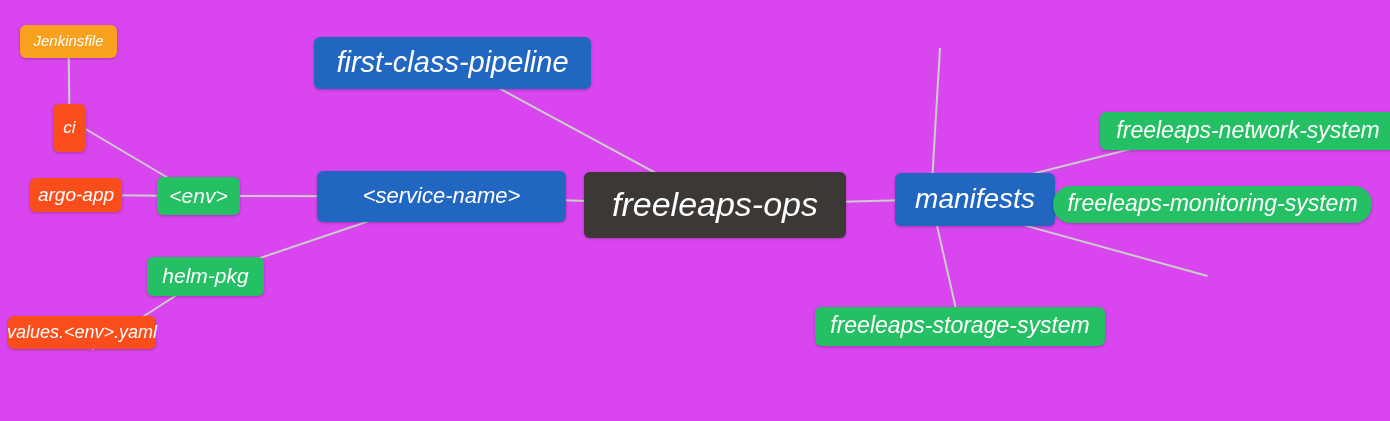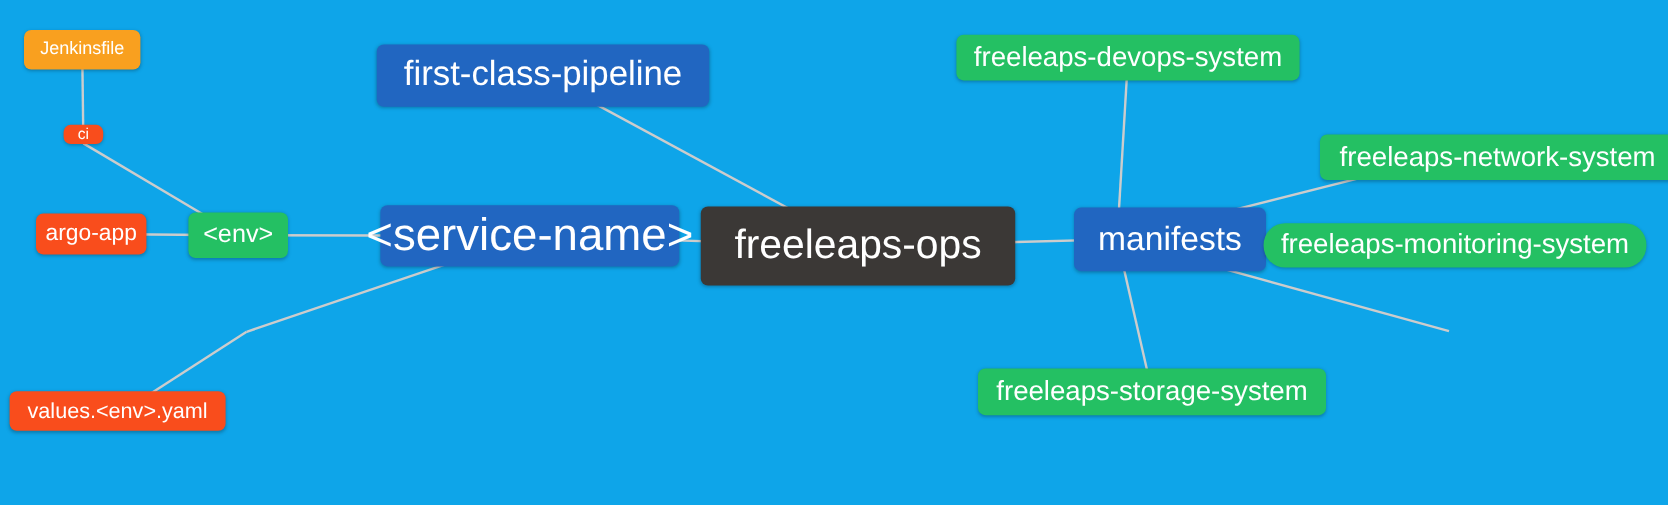--- a/index.html
+++ b/index.html
@@ -5,22 +5,23 @@
   html, body {
     margin: 0;
     padding: 0;
     background: #ffffff;
     font-family: "Liberation Sans", "DejaVu Sans", sans-serif;
   }
   .canvas {
     position: relative;
     width: 1390px;
     height: 421px;
-    background: #0ea5e9;
+    background: #d946ef;
     overflow: hidden;
+    font-style: italic;
   }
   .edge-layer {
     position: absolute;
     left: 0;
     top: 0;
     width: 1390px;
     height: 421px;
     z-index: 1;
   }
   .node-layer {
@@ -61,26 +62,26 @@
       <line x1="441.5" y1="196.5" x2="715" y2="205" stroke="#cccccc" stroke-width="2"></line>
       <line x1="715" y1="205" x2="931" y2="199.5" stroke="#cccccc" stroke-width="2"></line>
       <line x1="931" y1="199.5" x2="940" y2="48" stroke="#cccccc" stroke-width="2"></line>
       <line x1="931" y1="199.5" x2="1202" y2="131" stroke="#cccccc" stroke-width="2"></line>
       <line x1="931" y1="199.5" x2="1212.5" y2="204.5" stroke="#cccccc" stroke-width="2"></line>
       <line x1="931" y1="199.5" x2="1207.5" y2="276" stroke="#cccccc" stroke-width="2"></line>
       <line x1="931" y1="199.5" x2="960" y2="326.5" stroke="#cccccc" stroke-width="2"></line>
     </svg>
   <div class="node-layer">
       <div class="node" style="left: 20px; top: 25px; width: 97px; height: 33px; background: rgb(249, 160, 31); color: rgb(255, 255, 255); font-size: 15px;">Jenkinsfile</div>
-      <div class="node" style="left: 53px; top: 104px; width: 33px; height: 16px; background: rgb(249, 77, 28); color: rgb(255, 255, 255); font-size: 13px;">ci</div>
+      <div class="node" style="left: 53px; top: 104px; width: 33px; height: 48px; background: rgb(249, 77, 28); color: rgb(255, 255, 255); font-size: 17px;">ci</div>
       <div class="node" style="left: 30px; top: 178px; width: 92px; height: 34px; background: rgb(249, 77, 28); color: rgb(255, 255, 255); font-size: 19px;">argo-app</div>
       <div class="node" style="left: 157px; top: 177px; width: 83px; height: 38px; background: rgb(36, 192, 99); color: rgb(255, 255, 255); font-size: 21px;">&lt;env&gt;</div>
-      <div class="node" style="left: 8px; top: 326px; width: 180px; height: 33px; background: rgb(249, 77, 28); color: rgb(255, 255, 255); font-size: 18px;">values.&lt;env&gt;.yaml</div>
+      <div class="node" style="left: 147px; top: 257px; width: 117px; height: 39px; background: rgb(36, 192, 99); color: rgb(255, 255, 255); font-size: 21px;">helm-pkg</div>
+      <div class="node" style="left: 8px; top: 316px; width: 148px; height: 33px; background: rgb(249, 77, 28); color: rgb(255, 255, 255); font-size: 18px;">values.&lt;env&gt;.yaml</div>
       <div class="node" style="left: 314px; top: 37px; width: 277px; height: 52px; background: rgb(33, 102, 193); color: rgb(255, 255, 255); font-size: 29px;">first-class-pipeline</div>
-      <div class="node" style="left: 317px; top: 171px; width: 249px; height: 51px; background: rgb(33, 102, 193); color: rgb(255, 255, 255); font-size: 38px;">&lt;service-name&gt;</div>
+      <div class="node" style="left: 317px; top: 171px; width: 249px; height: 51px; background: rgb(33, 102, 193); color: rgb(255, 255, 255); font-size: 22px;">&lt;service-name&gt;</div>
       <div class="node" style="left: 584px; top: 172px; width: 262px; height: 66px; background: rgb(59, 56, 54); color: rgb(255, 255, 255); font-size: 34px;">freeleaps-ops</div>
       <div class="node" style="left: 851px; top: 173px; width: 160px; height: 53px; background: rgb(33, 102, 193); color: rgb(255, 255, 255); font-size: 28px; margin-left: 44px;">manifests</div>
-      <div class="node" style="left: 797px; top: 29px; width: 286px; height: 38px; background: rgb(36, 192, 99); color: rgb(255, 255, 255); font-size: 23px;">freeleaps-devops-system</div>
       <div class="node" style="left: 1054px; top: 112px; width: 296px; height: 38px; background: rgb(36, 192, 99); color: rgb(255, 255, 255); font-size: 23px; margin-left: 46px;">freeleaps-network-system</div>
       <div class="node" style="left: 1053px; top: 186px; width: 319px; height: 37px; background: rgb(36, 192, 99); color: rgb(255, 255, 255); font-size: 23px; border-radius: 18px;">freeleaps-monitoring-system</div>
       <div class="node" style="left: 815px; top: 307px; width: 290px; height: 39px; background: rgb(36, 192, 99); color: rgb(255, 255, 255); font-size: 23px; text-align: center;">freeleaps-storage-system</div>
     </div>
 </div>
 
 </body></html>

